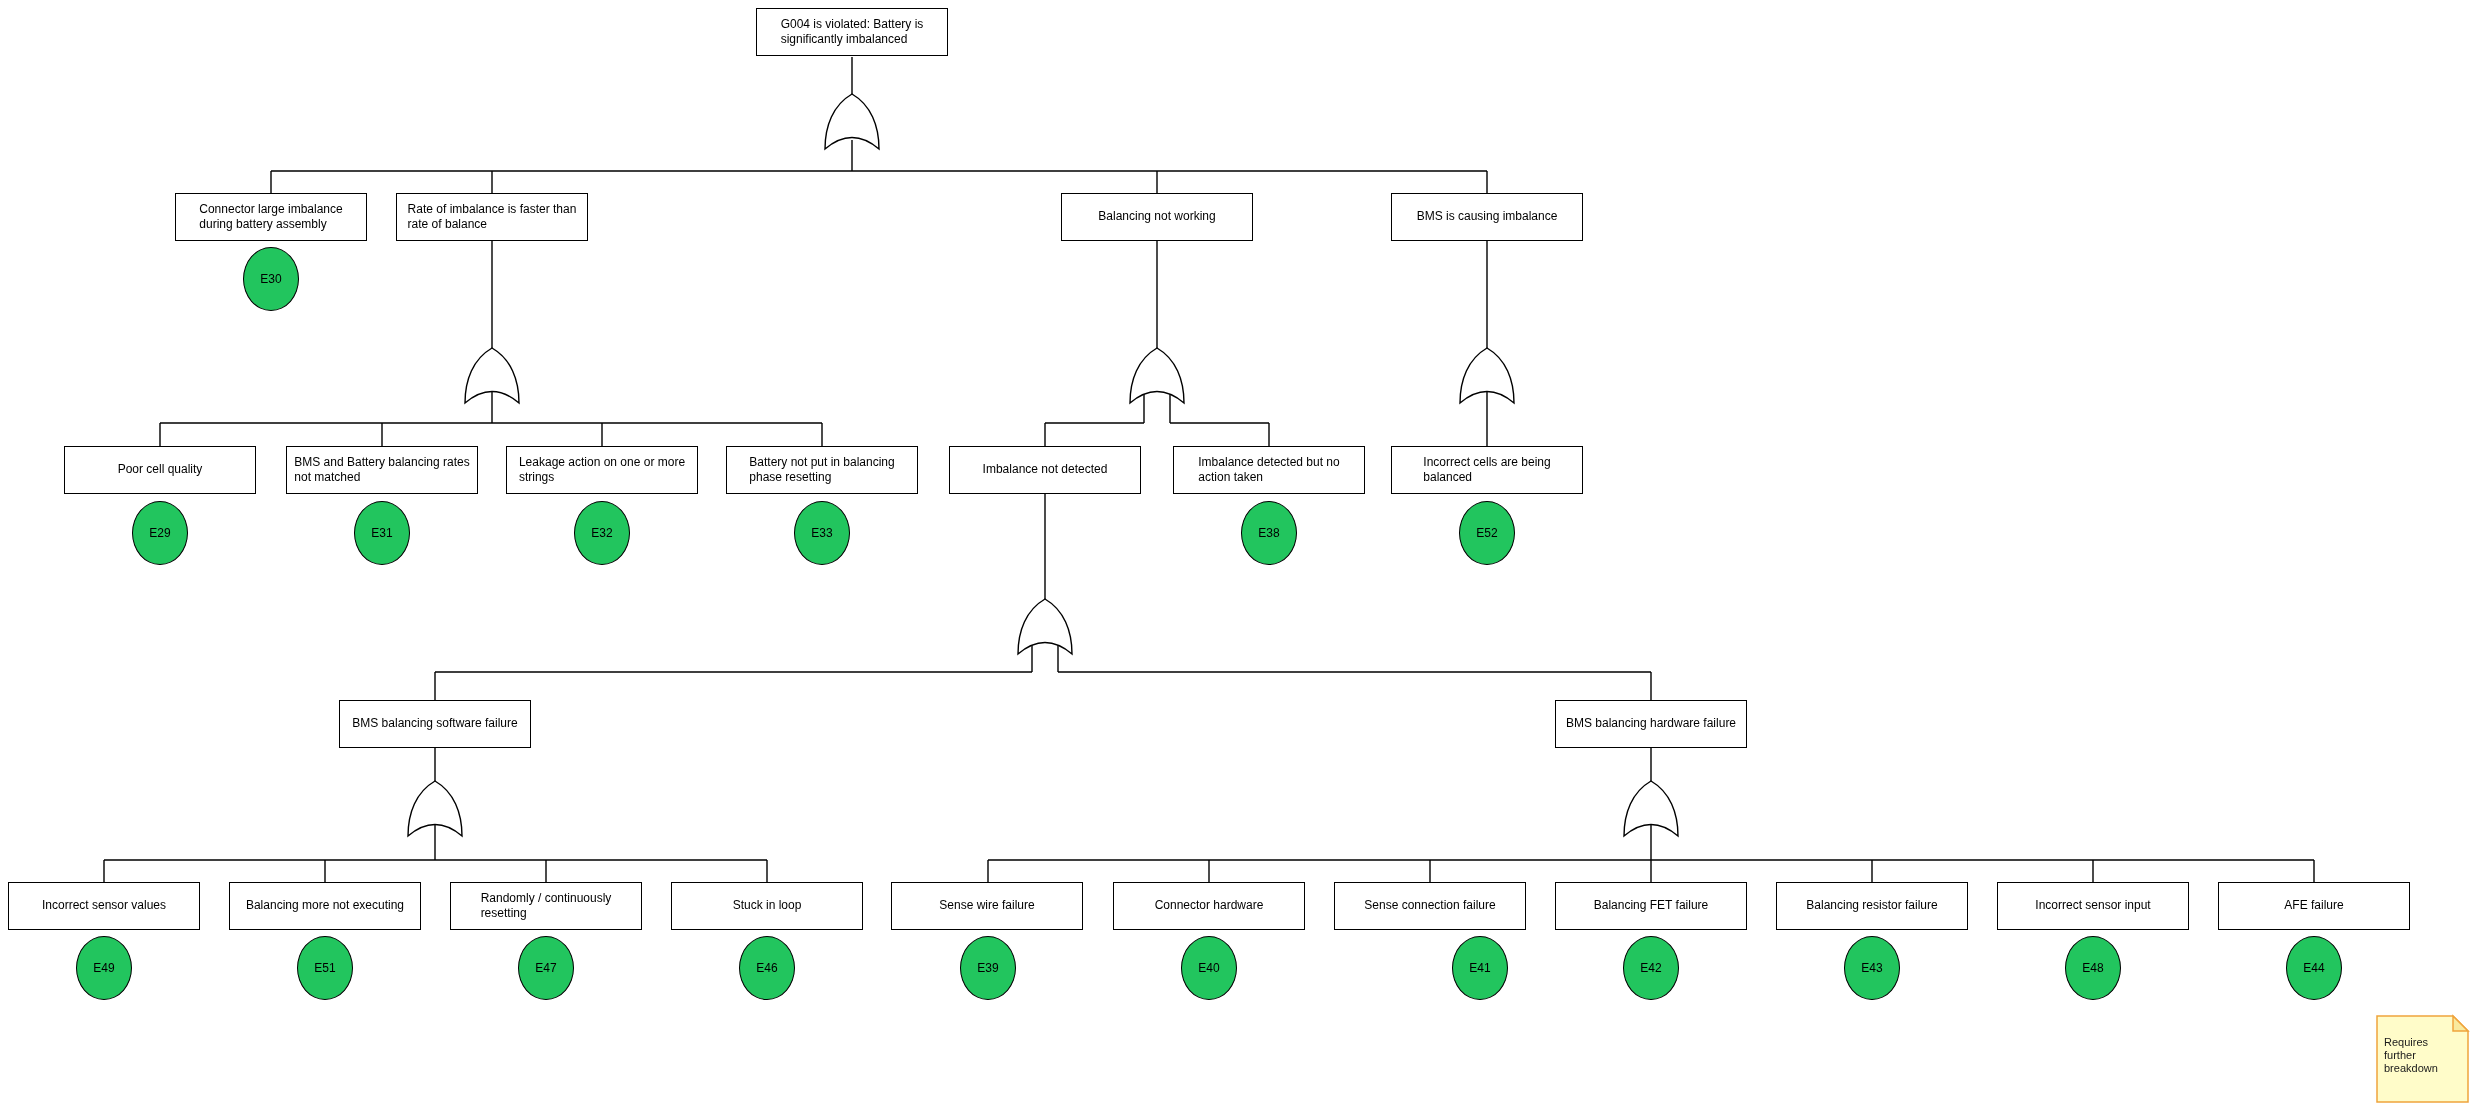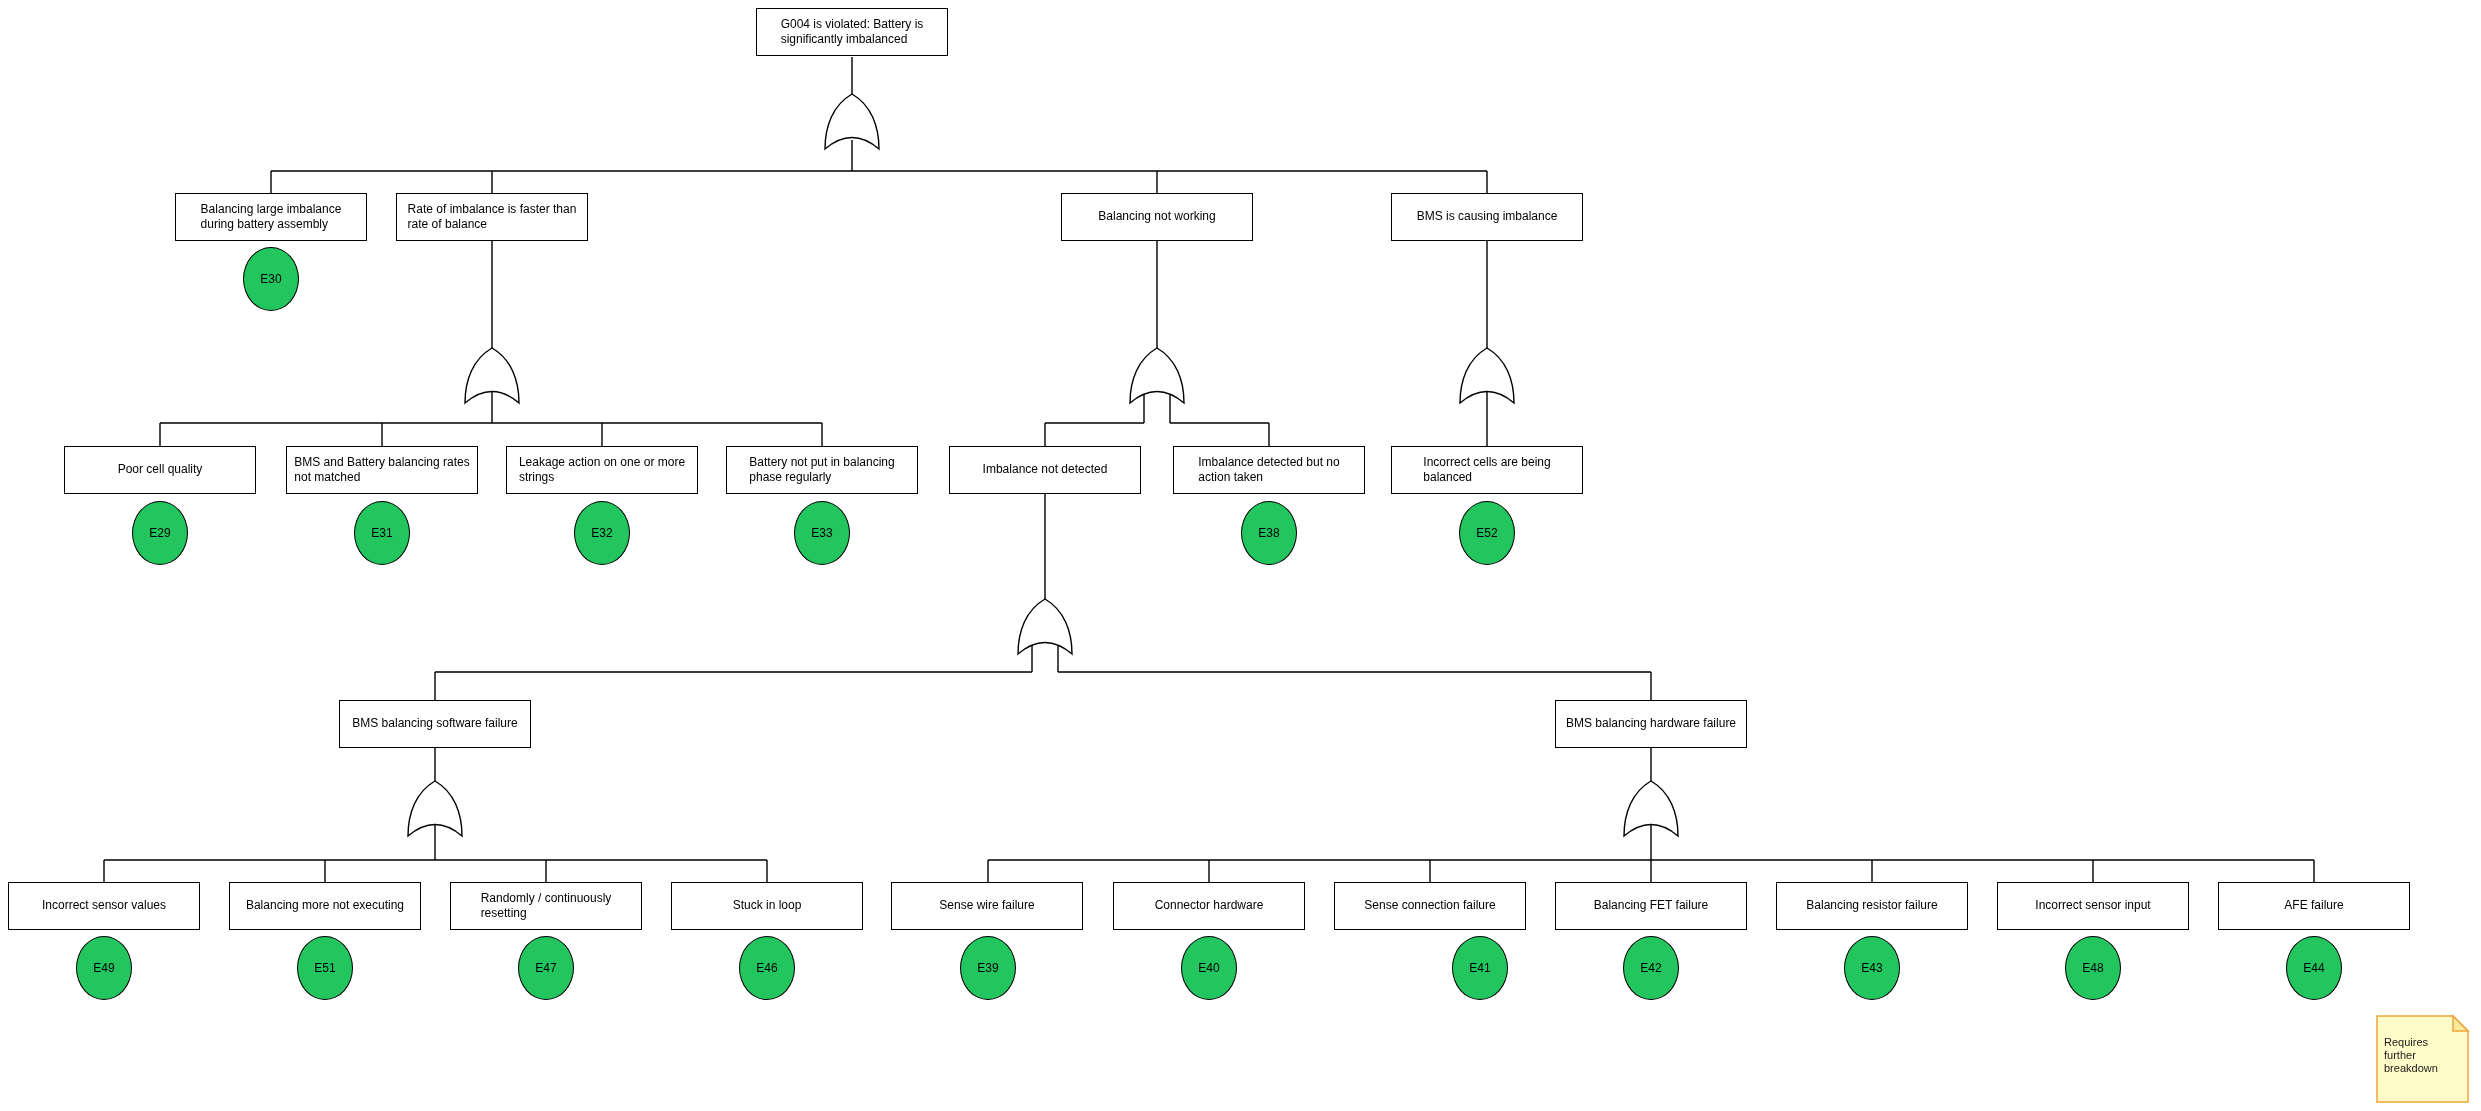--- a/index.html
+++ b/index.html
@@ -103,21 +103,21 @@
     <path fill="#fffcc9" stroke="#efa43c" stroke-width="1.5" d="M2377,1016 L2453,1016 L2468,1031 L2468,1102 L2377,1102 Z"></path>
     <path fill="#f9ea9e" stroke="#efa43c" stroke-width="1.5" d="M2453,1016 L2453,1031 L2468,1031 Z"></path>
   </svg>
 
   <div class="node" style="left:756px;top:8px">
       <span>G004 is violated: Battery is
 significantly imbalanced</span>
     </div>
 
   <div class="node" style="left:175px;top:193px">
-      <span>Balancing large imbalance
+      <span>Connector large imbalance
 during battery assembly</span>
     </div>
   <div class="node" style="left:396px;top:193px">
       <span>Rate of imbalance is faster than
 rate of balance</span>
     </div>
   <div class="node" style="left:1061px;top:193px">
       <span>Balancing not working</span>
     </div>
   <div class="node" style="left:1391px;top:193px">
@@ -133,21 +133,21 @@
   <div class="node" style="left:286px;top:446px">
       <span>BMS and Battery balancing rates
 not matched</span>
     </div>
   <div class="node" style="left:506px;top:446px">
       <span>Leakage action on one or more
 strings</span>
     </div>
   <div class="node" style="left:726px;top:446px">
       <span>Battery not put in balancing
-phase regularly</span>
+phase resetting</span>
     </div>
   <div class="node" style="left:949px;top:446px">
       <span>Imbalance not detected</span>
     </div>
   <div class="node" style="left:1173px;top:446px">
       <span>Imbalance detected but no
 action taken</span>
     </div>
   <div class="node" style="left:1391px;top:446px">
       <span>Incorrect cells are being

